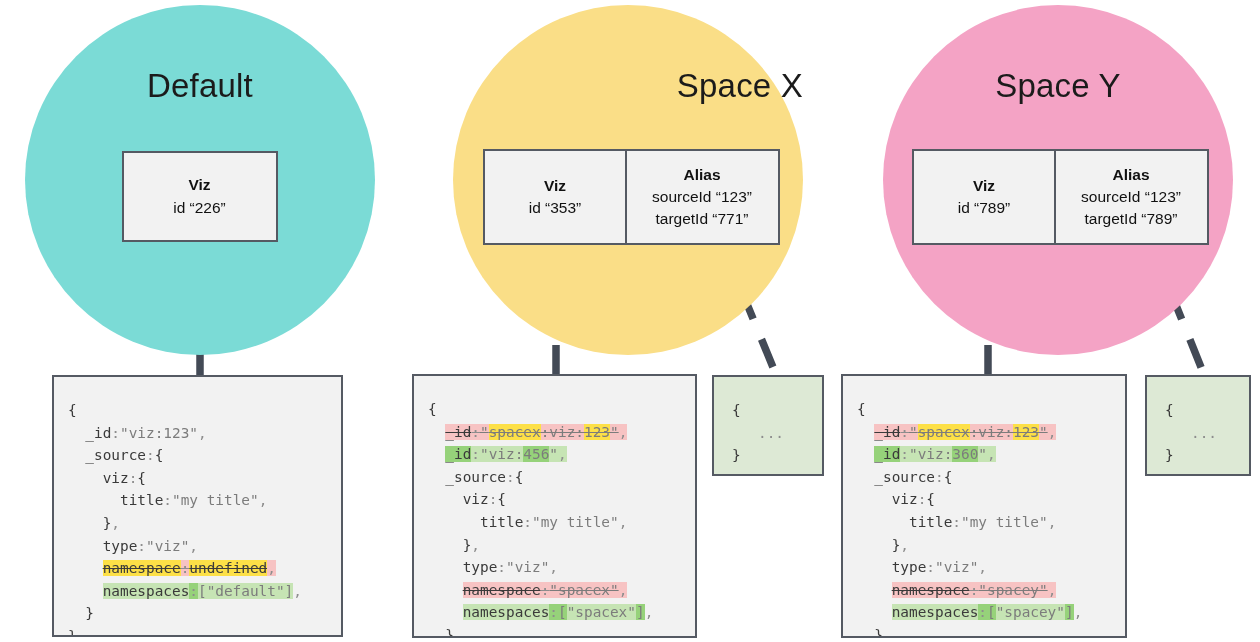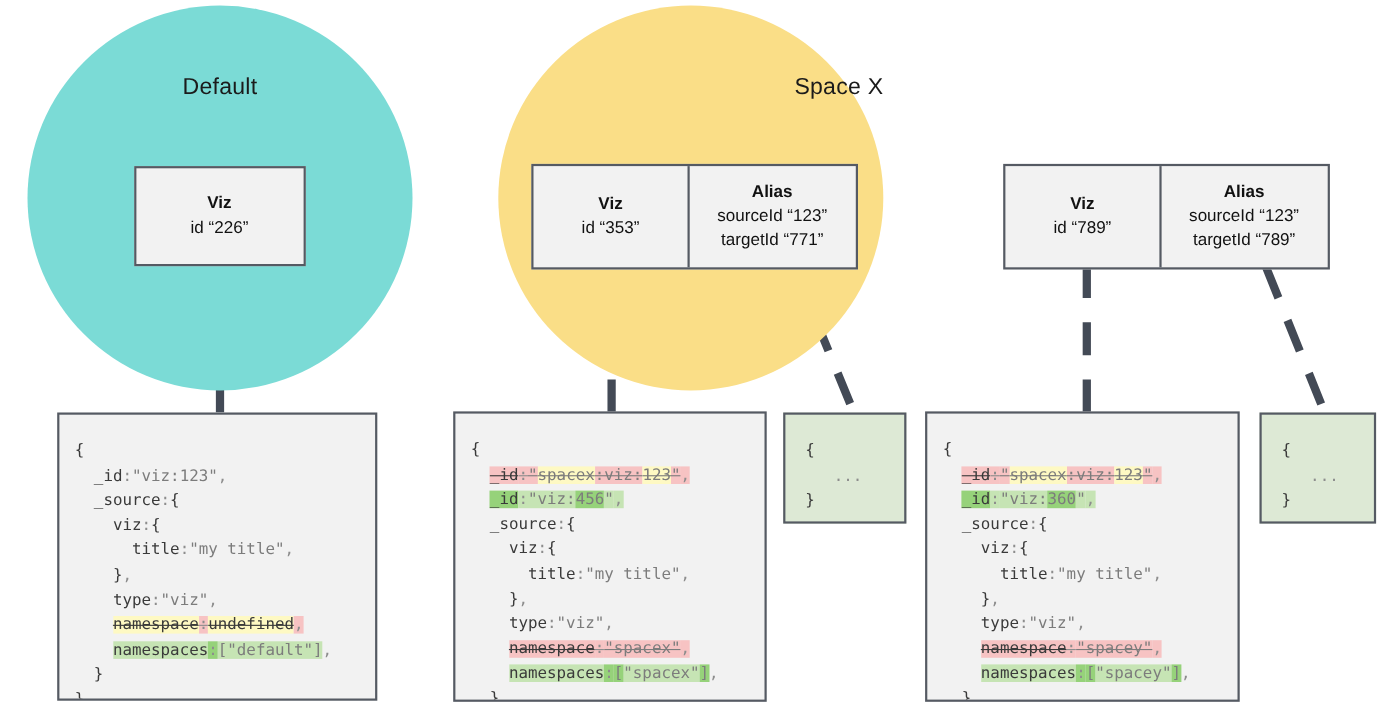--- a/index.html
+++ b/index.html
@@ -10,21 +10,21 @@
   }
   .stage{position:absolute;left:0;top:0;width:1260px;height:642px;}
   svg.lines{position:absolute;left:0;top:0;width:1260px;height:642px;pointer-events:none;}
 
   
   .circle{
     position:absolute;border-radius:50%;
   }
   .circle-label{
     position:absolute;width:100%;text-align:center;
-    font-size:21px;color:#1b1b1b;font-weight:400;
+    font-size:33px;color:#1b1b1b;font-weight:400;
     letter-spacing:.2px;
   }
 
   
   .ebox{
     position:absolute;background:#f2f2f2;border:2.5px solid #555a63;
     display:flex;box-sizing:border-box;
   }
   .ecell{
     flex:0 0 auto;box-sizing:border-box;
@@ -46,21 +46,21 @@
     font-family:"DejaVu Sans Mono","Liberation Mono",monospace;
     font-size:14.4px;line-height:22.6px;color:#4f4f4f;
     white-space:pre;
   }
   pre.code.small{padding:22px 0 0 18px;}
   .k{color:#3a3a3a;}
   .p{color:#8d8d8d;}
   .s{color:#7c7c7c;}
   .del{ text-decoration:line-through; text-decoration-thickness:1.4px; }
   .hr{background:#f7c3c3;}
-  .hrs{background:#fef9c3;}
+  .hrs{background:#fde047;}
   .hg{background:#c6e4b4;}
   .hgs{background:#96d27a;}
 </style>
 </head>
 <body>
 
 <div class="stage">
 
   <svg class="lines" viewBox="0 0 1260 642">
     <g stroke="#434a56" stroke-width="7.5" fill="none" stroke-linecap="butt">
@@ -122,20 +122,23 @@
 <span class="k">    </span><span class="k hg">namespaces</span><span class="p hgs">:</span><span class="s hgs">[</span><span class="s hg">"spacex"</span><span class="s hgs">]</span><span class="p">,</span>
 <span class="k">  </span><span class="k">}</span>
 </pre>
   </div>
   <div class="codebox green" style="left:712px;top:375px;width:112px;height:101px;">
     <pre class="code small"><span class="k">{</span>
 <span class="k">   </span><span class="p">...</span>
 <span class="k">}</span></pre>
   </div>
 
+  <div class="circle" style="left:883px;top:5px;width:350px;height:350px;background:#f4a3c5;">
+    <div class="circle-label" style="top:62px;">Space Y</div>
+  </div>
   <div class="ebox" style="left:912px;top:149px;width:297px;height:96px;">
     <div class="ecell" style="width:140px;">
       <div class="ttl">Viz</div>
       <div class="ln">id “789”</div>
     </div>
     <div class="ecell" style="width:152px;">
       <div class="ttl">Alias</div>
       <div class="ln">sourceId “123”</div>
       <div class="ln">targetId “789”</div>
     </div>

